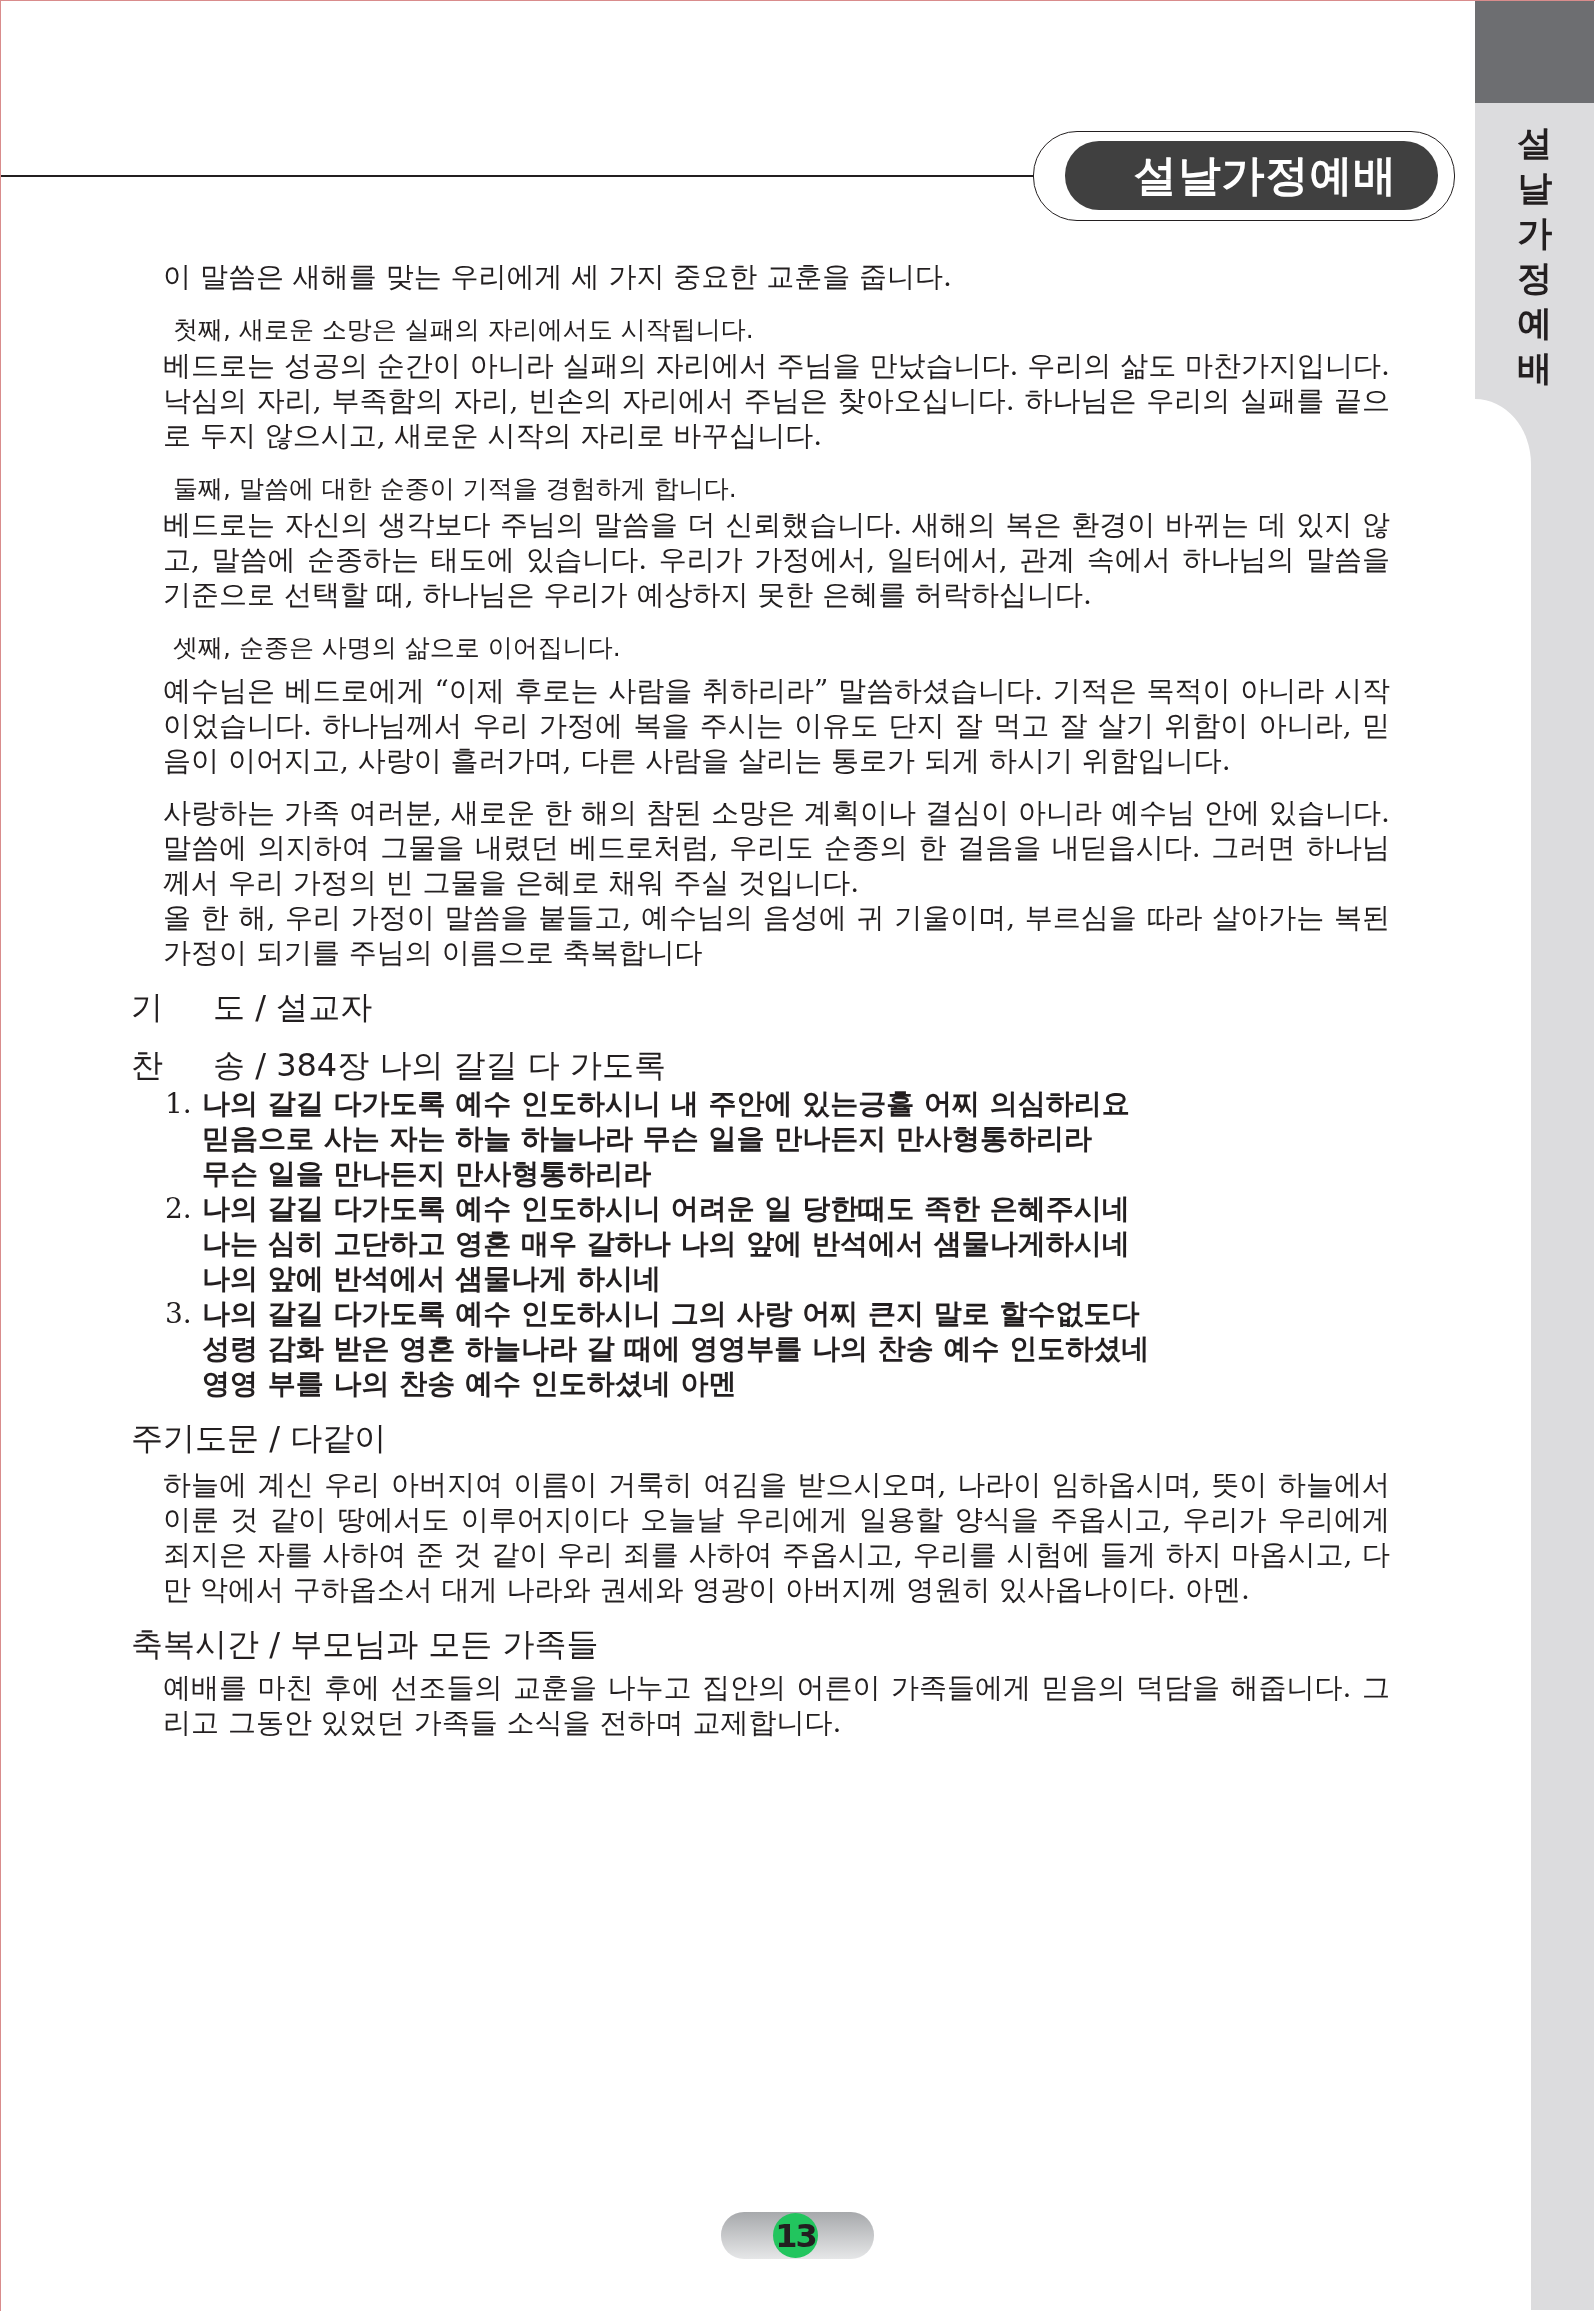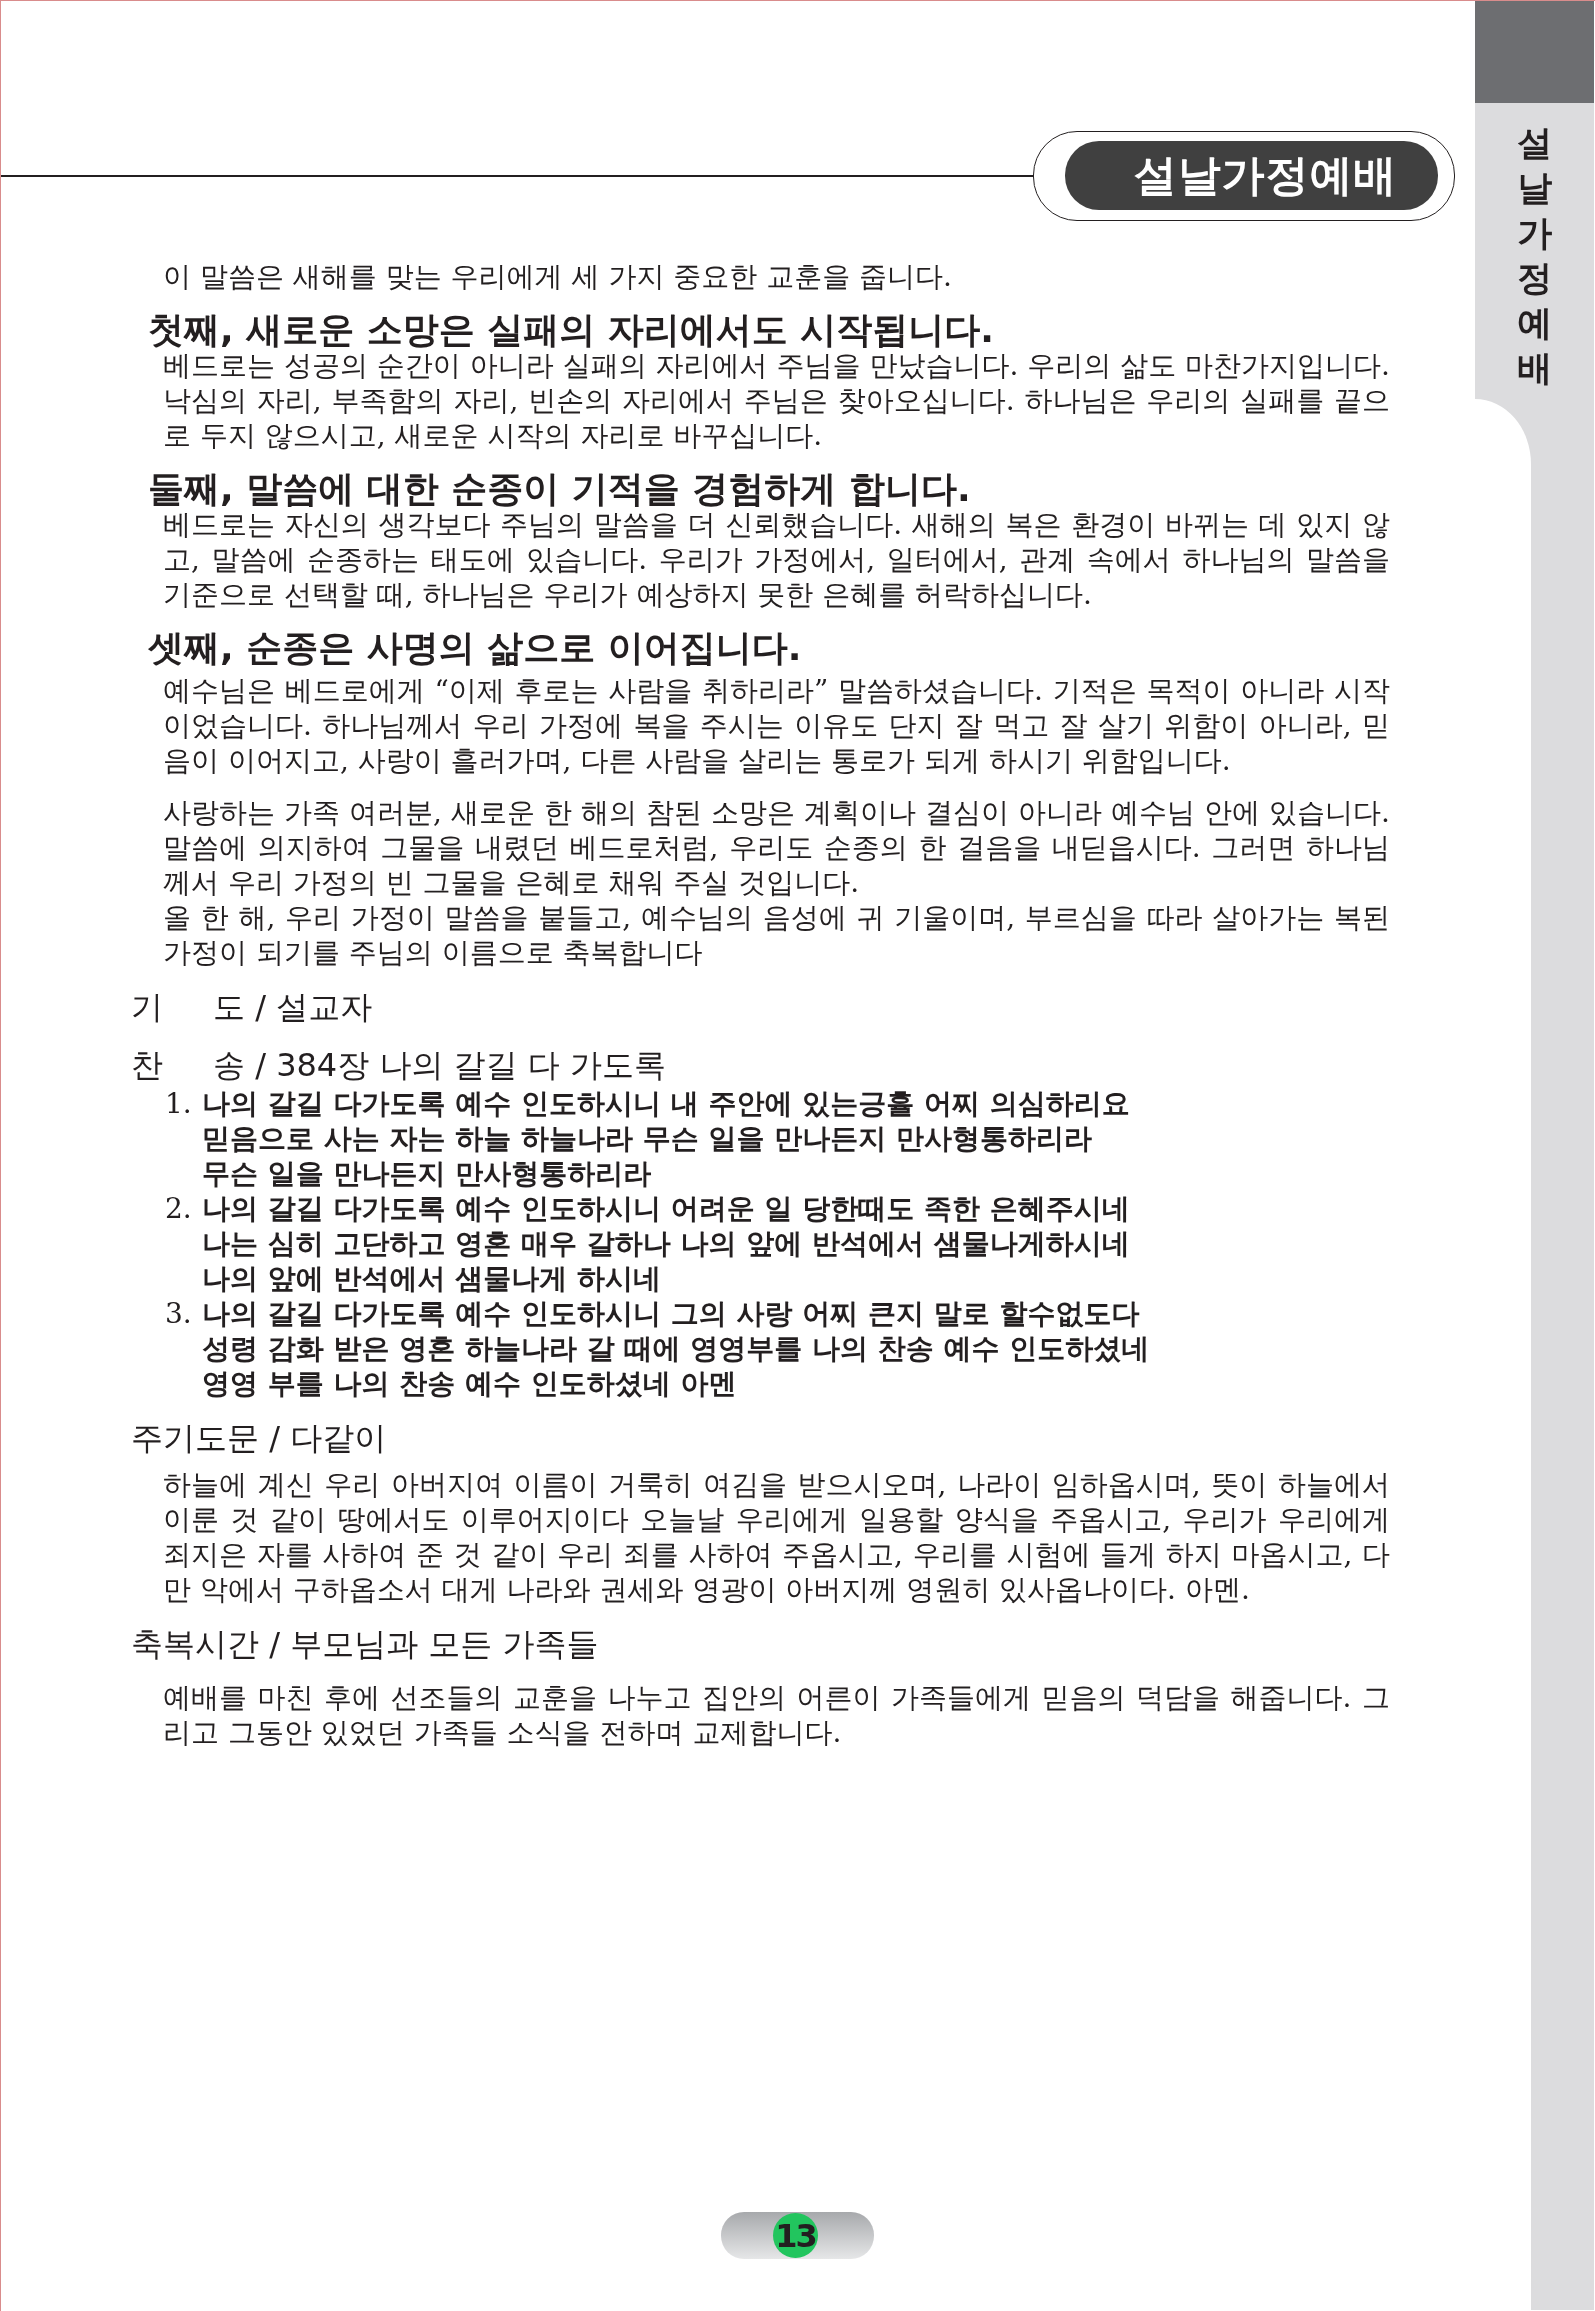--- a/index.html
+++ b/index.html
@@ -53,23 +53,23 @@
     }
     
     .content {
       position: absolute; left: 131px; top: 259px; width: 1259px;
       font-size: 28px; line-height: 35px;
     }
     .para { margin: 0 0 0 32px; width: 1227px; text-align: justify; }
     .para + .para { margin-top: 13px; }
     .sp { height: 17px; }
     .sub-heading {
-      margin: 0 0 0 17px;
-      font-family: "DejaVu Sans", "Liberation Sans", sans-serif;
-      font-weight: bold; font-size: 36px; line-height: 37px;
+      margin: 0 0 0 42px;
+      font-family: "DejaVu Sans", "Liberation Sans", sans-serif;
+      font-weight: normal; font-size: 25px; line-height: 37px;
     }
     .section-heading {
       margin: 0;
       font-family: "DejaVu Sans", "Liberation Sans", sans-serif;
       font-size: 32px; line-height: 41px; display: flex;
     }
     .section-heading .label-a { width: 82px; display: inline-block; }
     .hymn-verse { margin: 0 0 0 34px; display: flex; }
     .hymn-verse .num { width: 37px; flex: none; }
     .hymn-verse .lines { flex: 1; font-weight: bold; }
@@ -183,18 +183,18 @@
     <span>다같이</span>
   </div>
   <p class="para" style="margin-top:8px">하늘에 계신 우리 아버지여 이름이 거룩히 여김을 받으시오며, 나라이 임하옵시며, 뜻이 하늘에서 이룬 것 같이 땅에서도 이루어지이다 오늘날 우리에게 일용할 양식을 주옵시고, 우리가 우리에게 죄지은 자를 사하여 준 것 같이 우리 죄를 사하여 주옵시고, 우리를 시험에 들게 하지 마옵시고, 다만 악에서 구하옵소서 대게 나라와 권세와 영광이 아버지께 영원히 있사옵나이다. 아멘.</p>
   <div class="sp"></div>
 
   <div class="section-heading">
     <span>축복시간</span>
     <span style="white-space:pre"> / </span>
     <span>부모님과 모든 가족들</span>
   </div>
-  <p class="para" style="margin-top:15px">예배를 마친 후에 선조들의 교훈을 나누고 집안의 어른이 가족들에게 믿음의 덕담을 해줍니다. 그리고 그동안 있었던 가족들 소식을 전하며 교제합니다.</p>
+  <p class="para" style="margin-top:5px">예배를 마친 후에 선조들의 교훈을 나누고 집안의 어른이 가족들에게 믿음의 덕담을 해줍니다. 그리고 그동안 있었던 가족들 소식을 전하며 교제합니다.</p>
 </div>
 
 <div class="page-num-pill"></div>
 <div class="page-num-circle">13</div>
 
 
 </body></html>

